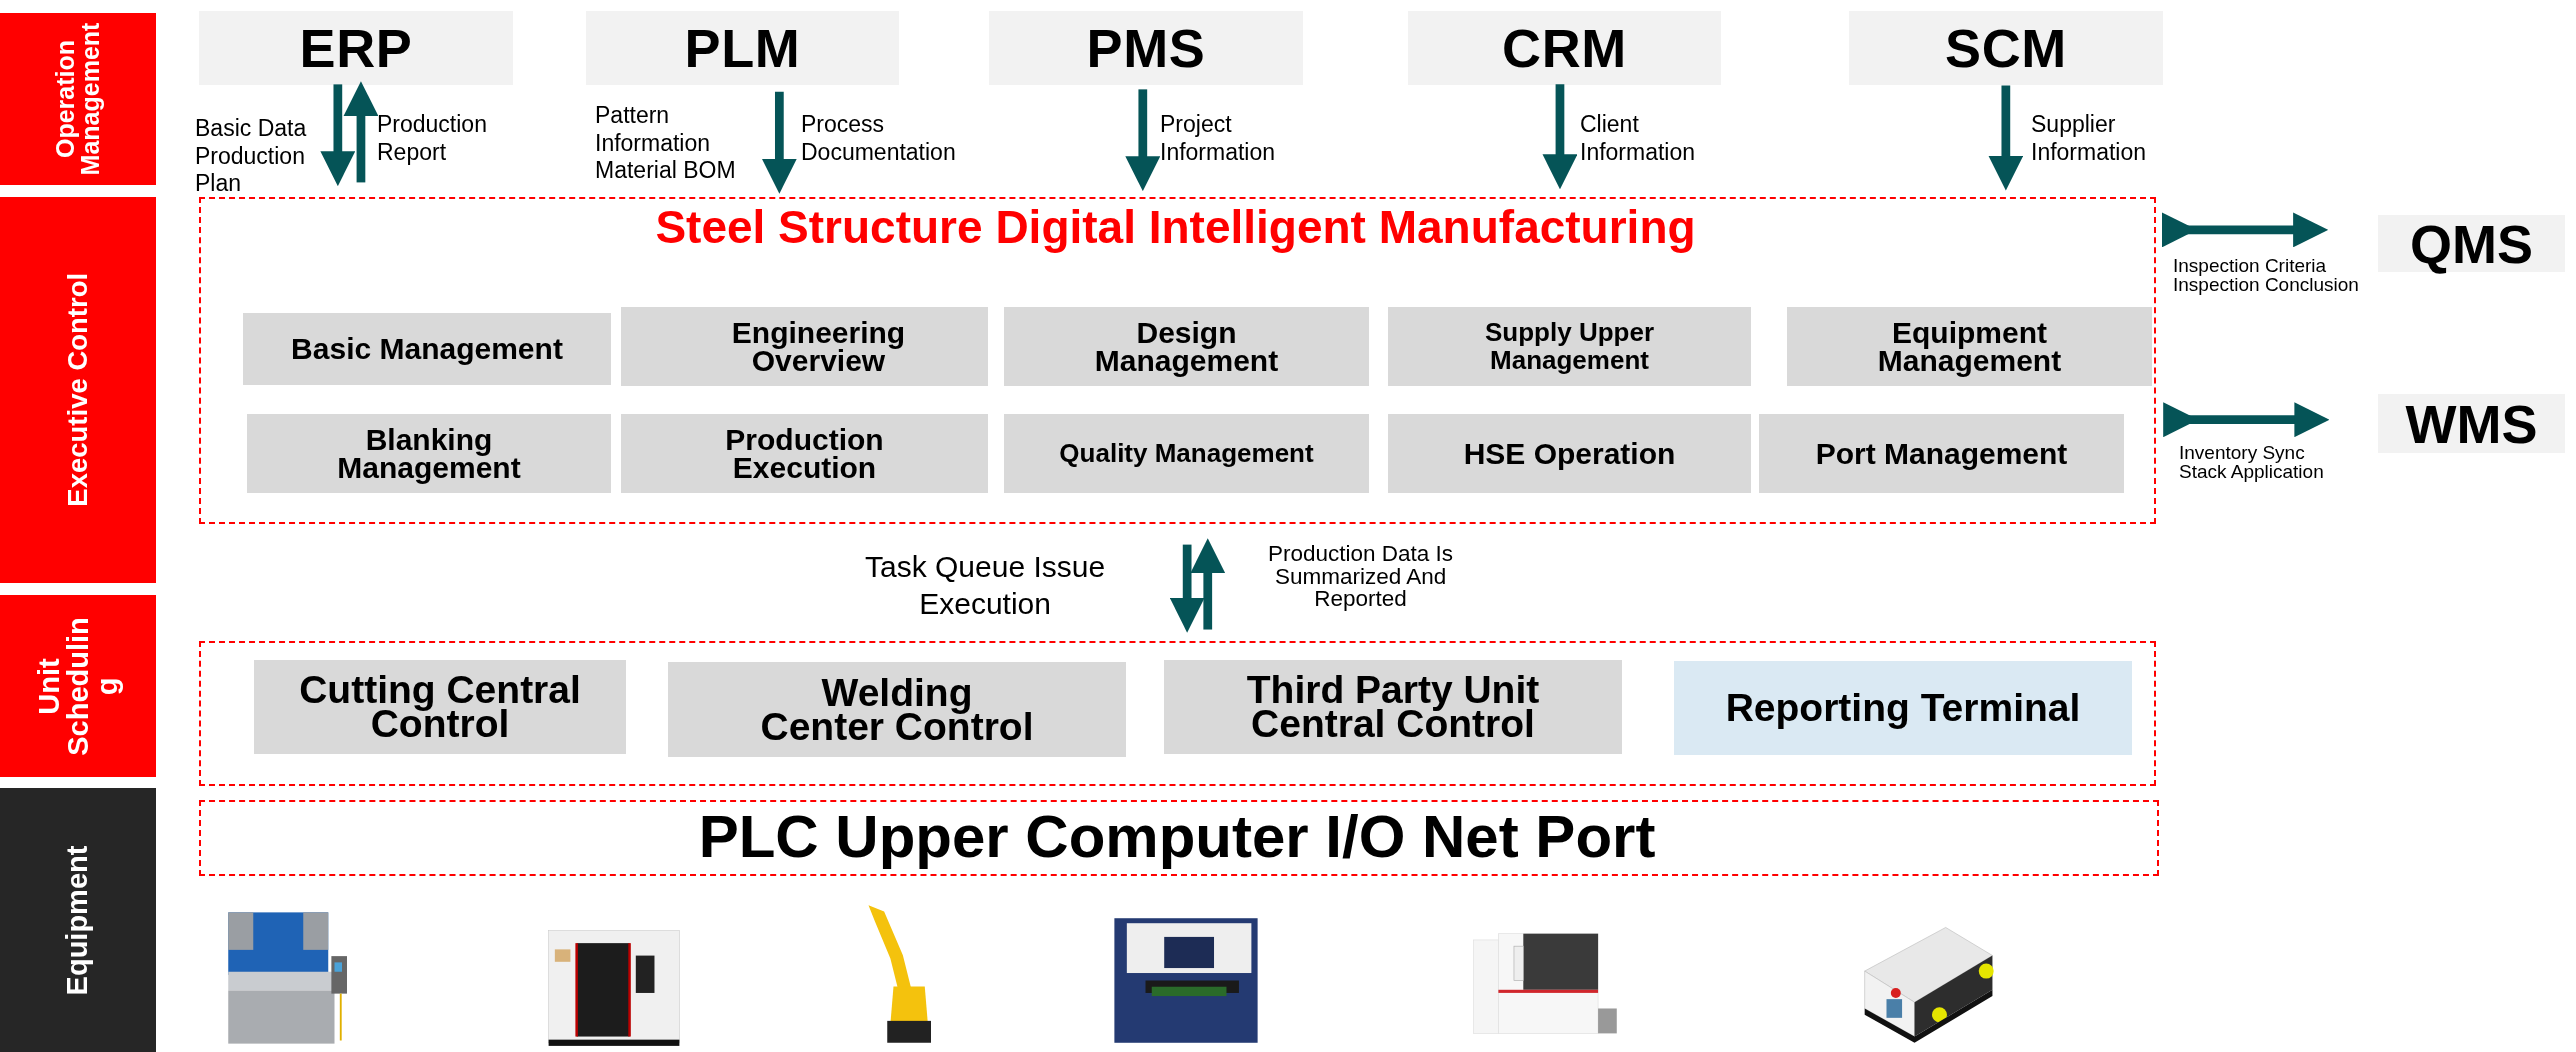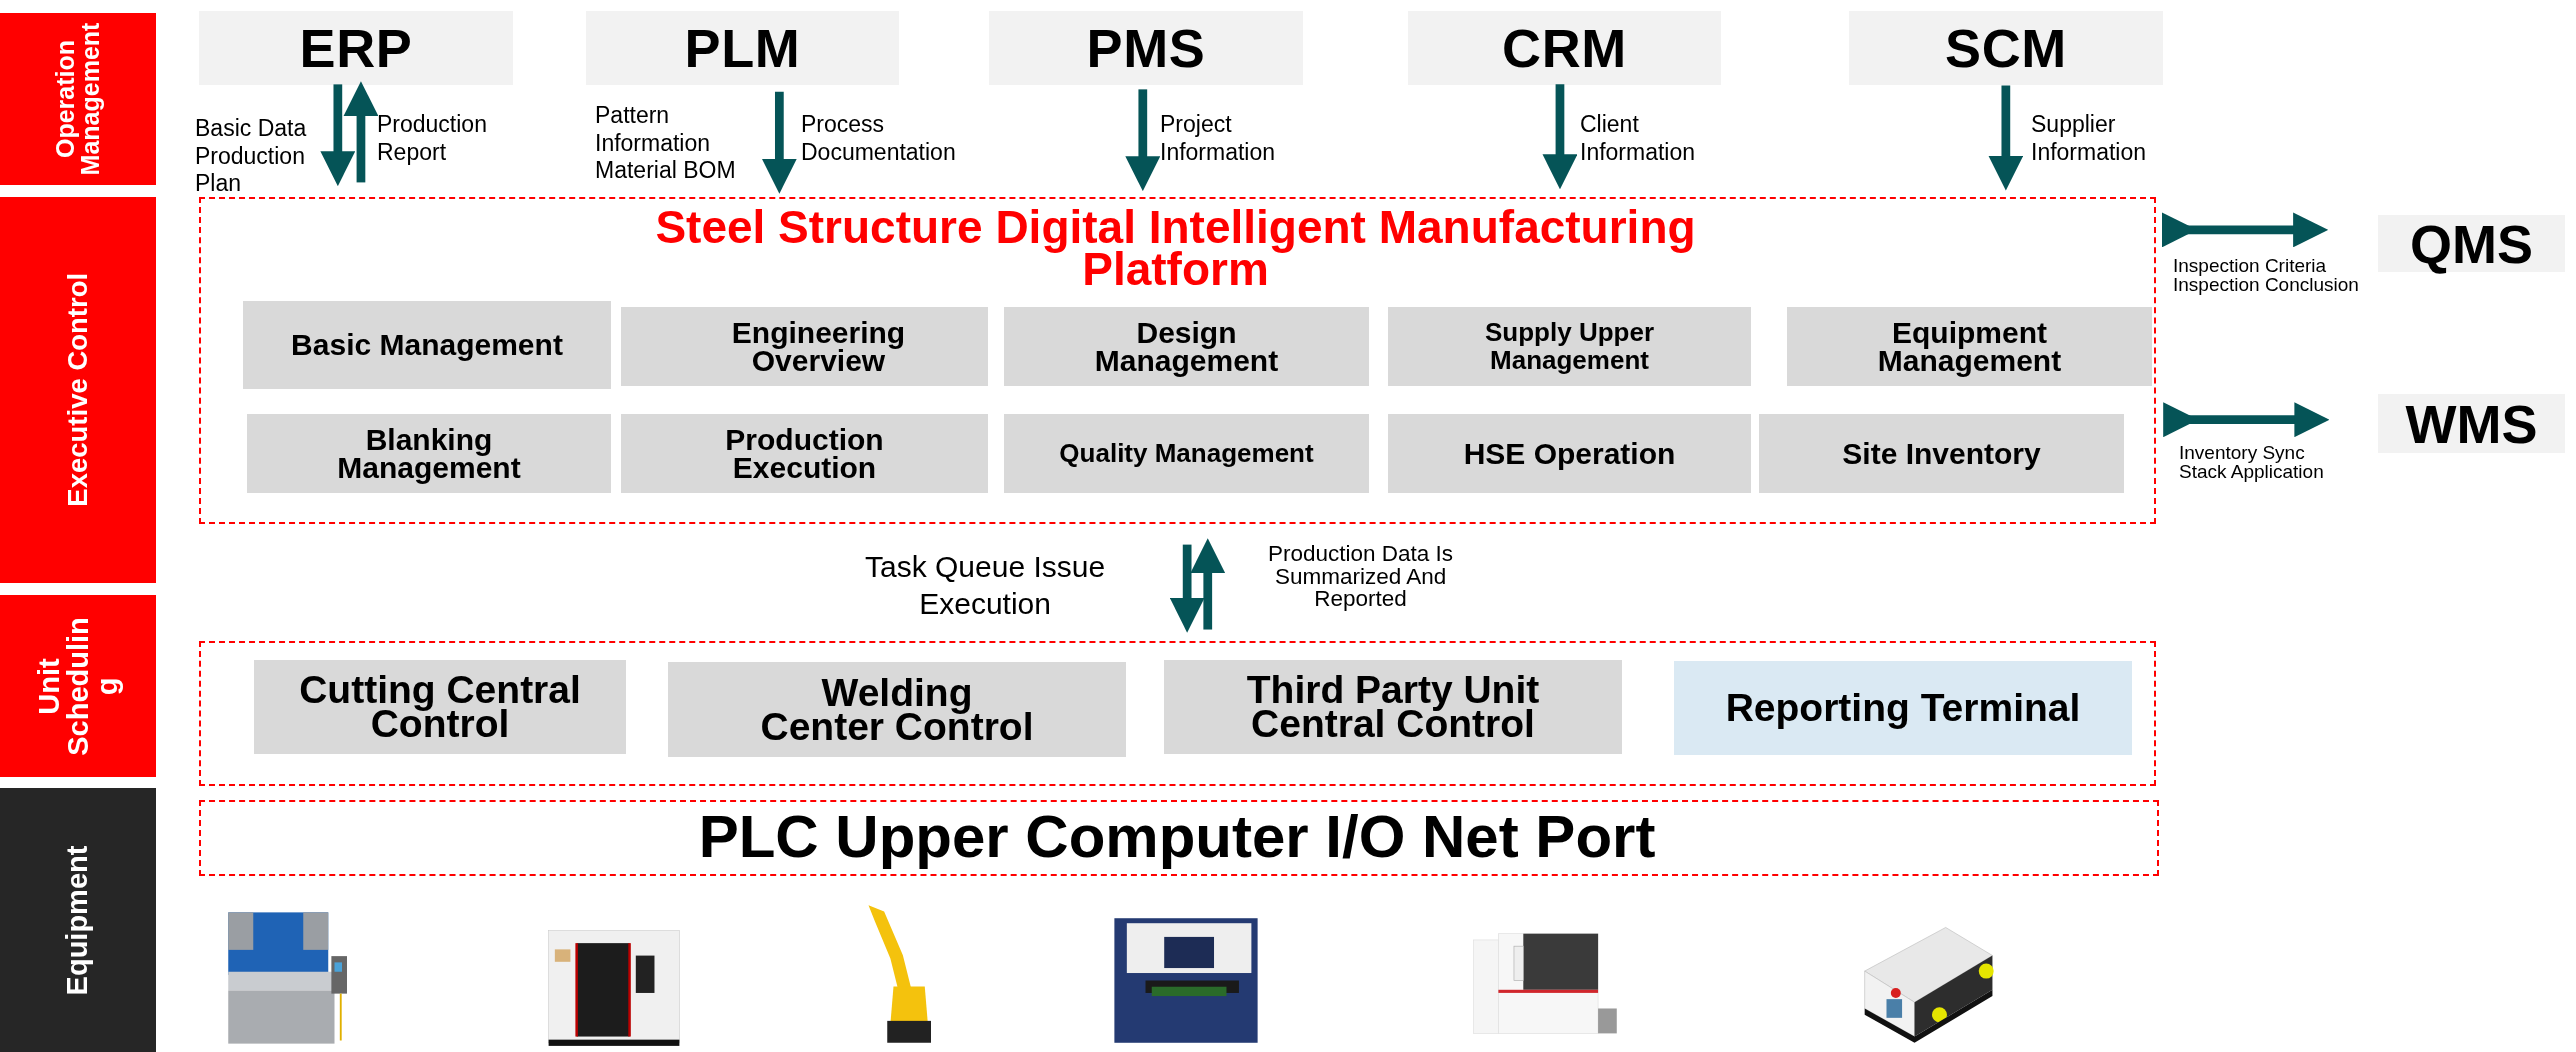--- a/index.html
+++ b/index.html
@@ -116,24 +116,23 @@
   <div>Information</div>
 </div>
 <div class="note" style="left:2031px;top:111px;">
   <div>Supplier</div>
   <div>Information</div>
 </div>
 
 <div class="frame" style="left:199px;top:197px;width:1953px;height:323px;"></div>
 <div class="platform-title">
   <span>Steel Structure Digital Intelligent Manufacturing</span>
-  <span>Platform</span>
-</div>
-
-<div class="module" style="left:243px;top:301px;width:343px;height:88px;text-align:center;">
+</div>
+
+<div class="module" style="left:243px;top:313px;width:343px;height:72px;text-align:center;">
     <span>Basic Management</span>
   </div>
 <div class="module" style="left:621px;top:307px;width:342px;height:79px;">
     <span style="display:block;width:187px;margin-left:28px;">Engineering Overview</span>
   </div>
 <div class="module" style="left:1004px;top:307px;width:340px;height:79px;">
     <span style="display:block;width:187px;">Design Management</span>
   </div>
 <div class="module sm" style="left:1388px;top:307px;width:338px;height:79px;">
     <span style="display:block;width:187px;">Supply Upper Management</span>
@@ -148,21 +147,21 @@
 <div class="module" style="left:621px;top:414px;width:342px;height:79px;">
     <span style="display:block;width:187px;">Production Execution</span>
   </div>
 <div class="module sm" style="left:1004px;top:414px;width:340px;height:79px;">
     <span>Quality Management</span>
   </div>
 <div class="module" style="left:1388px;top:414px;width:338px;height:79px;">
     <span>HSE Operation</span>
   </div>
 <div class="module" style="left:1759px;top:414px;width:340px;height:79px;">
-    <span>Site Inventory</span>
+    <span>Port Management</span>
   </div>
 
 <div class="side-box" style="left:2378px;top:205px;width:187px;height:57px;margin-top:10px;">
     <span>QMS</span>
   </div>
 <div class="side-box" style="left:2378px;top:394px;width:187px;height:59px;">
     <span>WMS</span>
   </div>
 <div class="note-sm" style="left:2173px;top:256px;">
   <div>Inspection Criteria</div>

